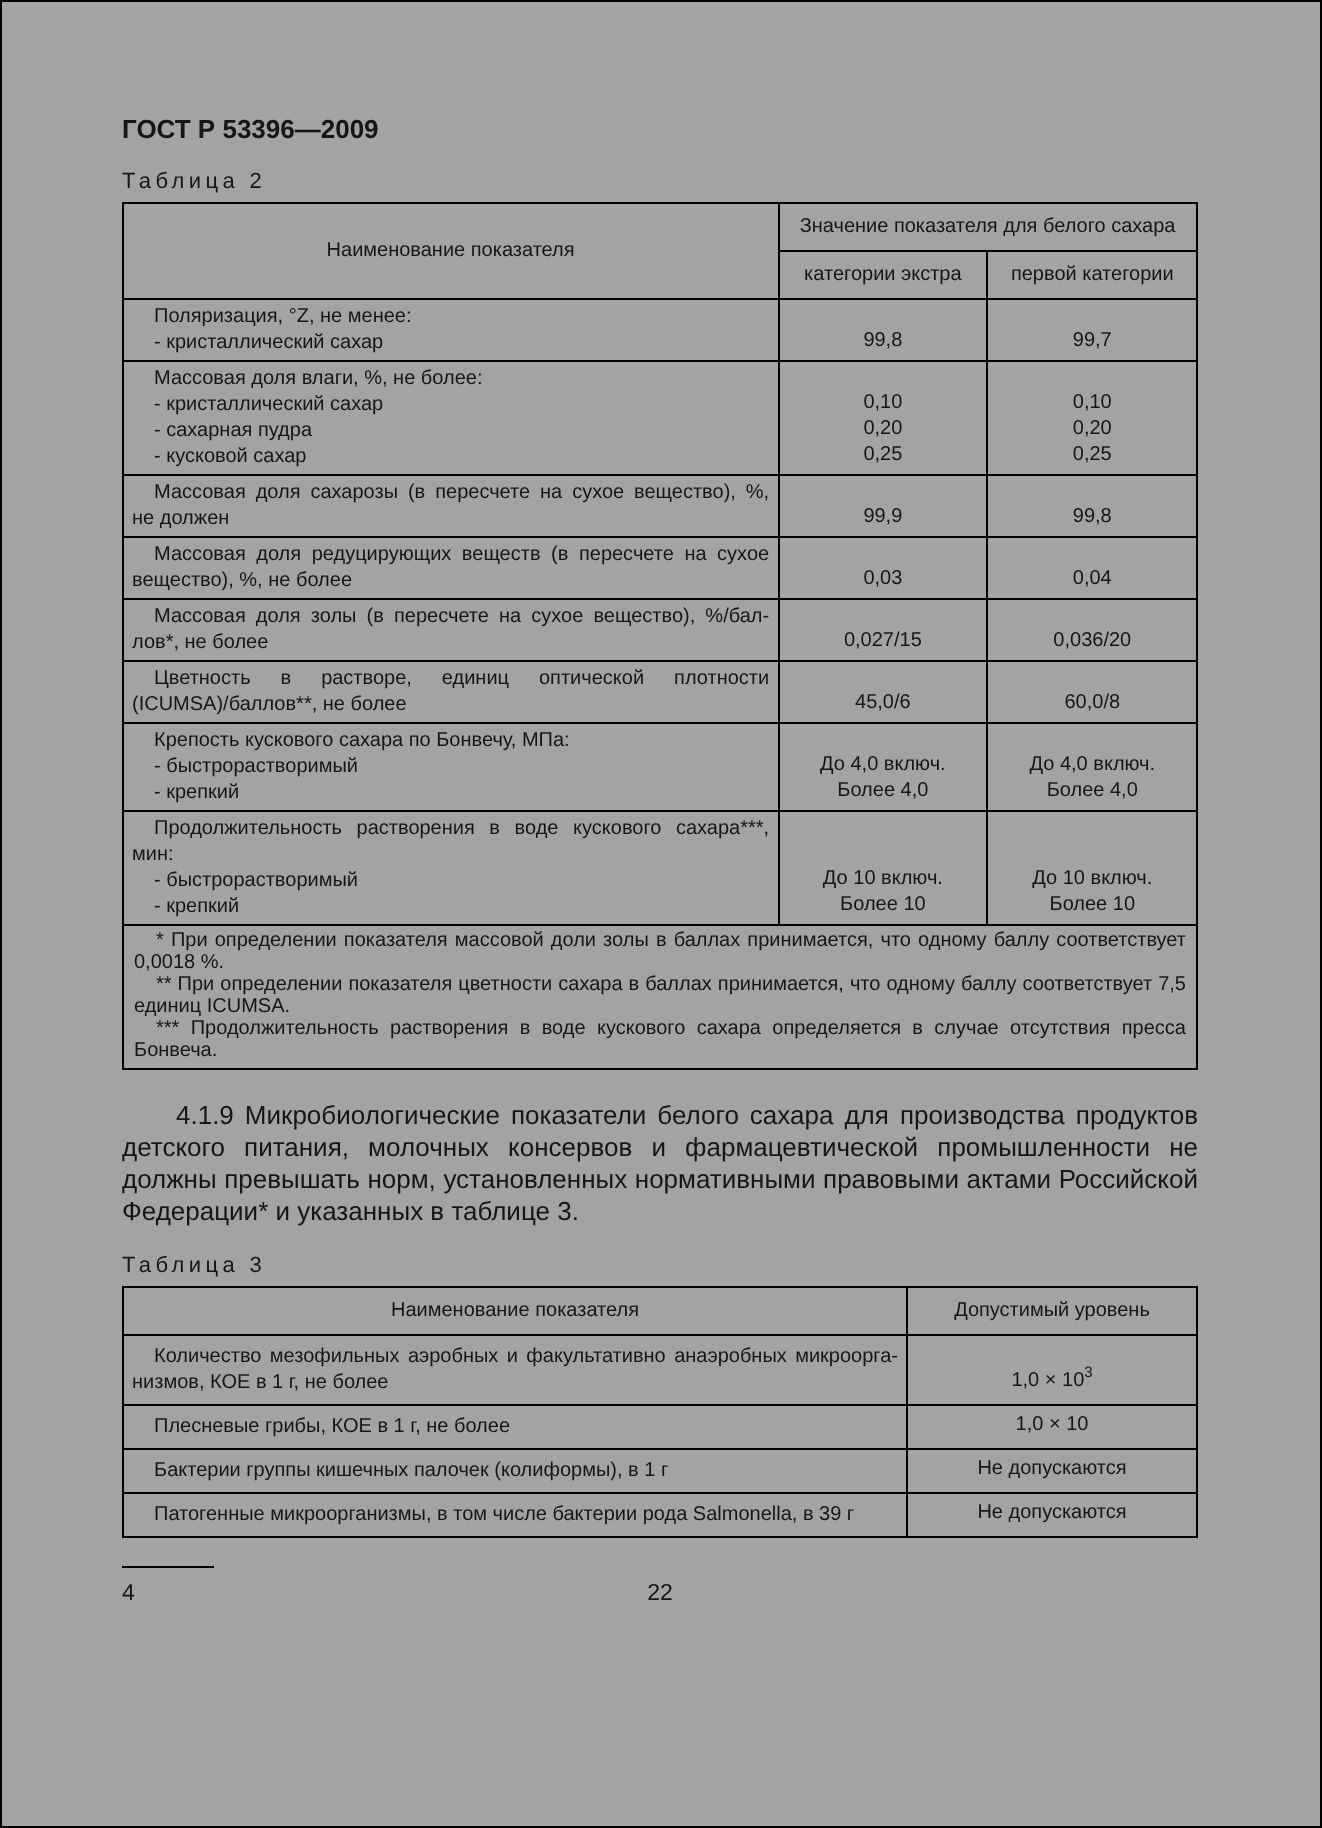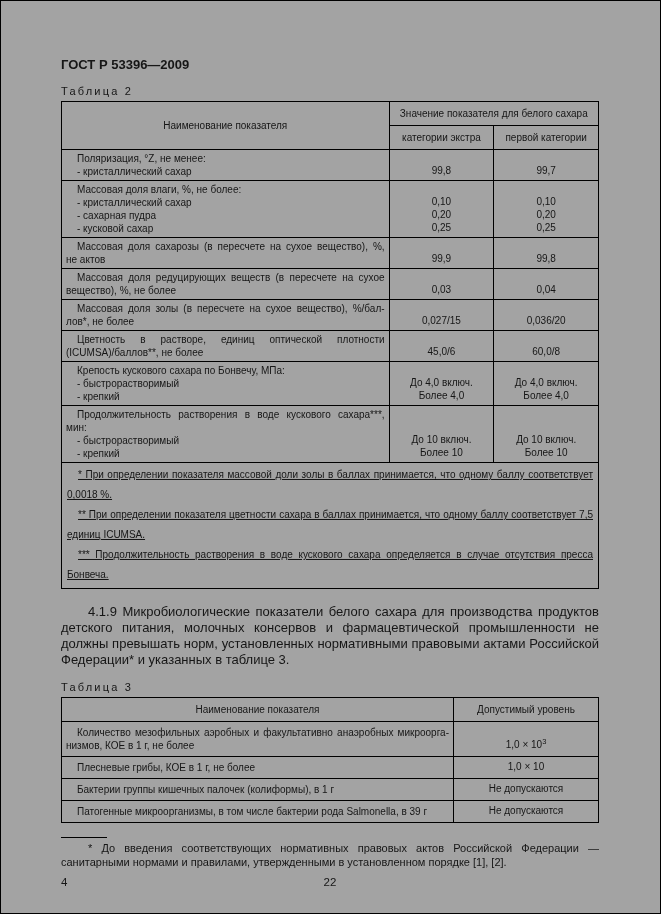--- a/index.html
+++ b/index.html
@@ -32,21 +32,21 @@
     text-align:center; vertical-align:middle;
     padding:5px 4px;
   }
   .gost td.name-cell { padding:2px 4px; vertical-align:top; text-align:left; }
   .gost td.val-cell  { padding:2px 3px 3px; vertical-align:bottom; text-align:center; }
   #table3 td.name-cell { padding:4px 4px; }
   #table3 td.val-cell  { padding:0 3px 5px; }
   .ln.ind  { padding-left:11px; }
   .ln.just { text-align:justify; text-align-last:justify; }
   td.fn-cell { padding:2px 5px 3px; vertical-align:top; }
-  .fnp { margin:0; text-align:justify; text-indent:11px; line-height:20px;text-decoration:underline; }
+  .fnp { margin:0; text-align:justify; text-indent:11px; line-height:11px; }
   sup { font-size:7.5px; line-height:0; }
   .fn-rule { width:46px; border:0; border-top:1px solid #000; margin:14px 0 0 0; }
   .page-footnote {
     font-size:11px; line-height:14px;
     text-align:justify; text-indent:27px;
     margin:3px 0 0 0;
   }
   .page-footer { margin-top:7px; font-size:11.5px; position:relative; height:14px; }
   .pg-left   { position:absolute; left:0; top:0; }
   .pg-center { position:absolute; left:0; right:0; top:0; text-align:center; }
@@ -104,21 +104,21 @@
           </td>
           <td class="val-cell">
             <div>0,10</div>
             <div>0,20</div>
             <div>0,25</div>
           </td>
         </tr>
         <tr>
           <td class="name-cell">
             <div class="ln ind just">Массовая доля сахарозы (в пересчете на сухое вещество), %,</div>
-            <div class="ln">не актов</div>
+            <div class="ln">не должен</div>
           </td>
           <td class="val-cell">
             <div>99,9</div>
           </td>
           <td class="val-cell">
             <div>99,8</div>
           </td>
         </tr>
         <tr>
           <td class="name-cell">
@@ -244,20 +244,19 @@
           </td>
           <td class="val-cell">
             <div>Не допускаются</div>
           </td>
         </tr>
       </tbody>
   </table>
 
   <hr class="fn-rule">
 
-  <p class="page-footnote">* До введения соответствующих нормативных правовых актов Российской Федерации — санитарными нормами и правилами, утвержденными в установленном порядке [1], [2].</p>
 
   <div class="page-footer">
     <span class="pg-left">4</span>
     <span class="pg-center">22</span>
   </div>
 
 </div>
 
 </body></html>

